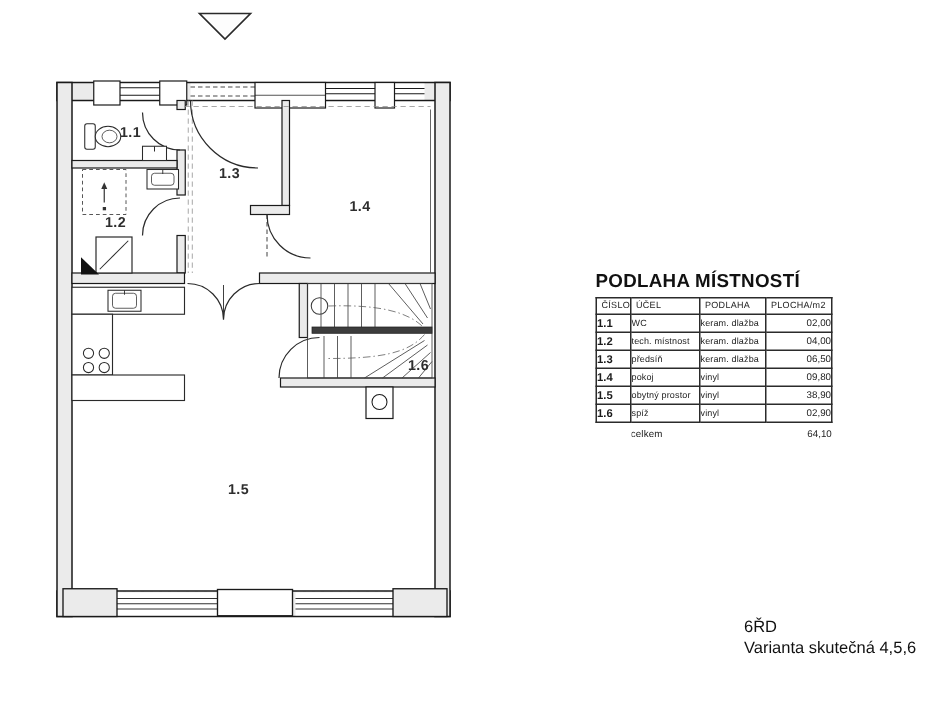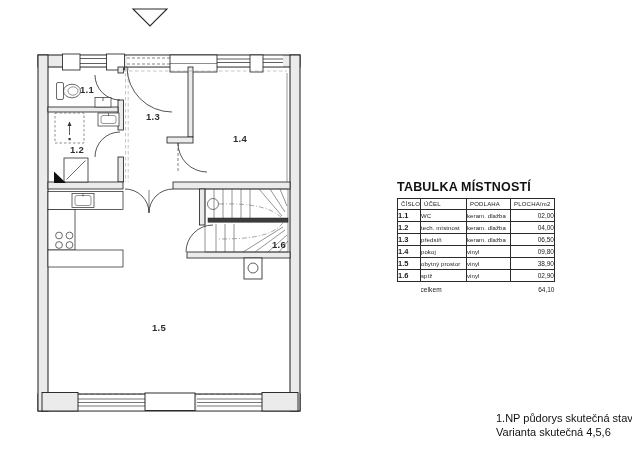--- a/index.html
+++ b/index.html
@@ -163,21 +163,21 @@
   </svg>
 
   <div class="rlabel" style="left:87px;top:89px">1.1</div>
   <div class="rlabel" style="left:77px;top:149px">1.2</div>
   <div class="rlabel" style="left:153px;top:116px">1.3</div>
   <div class="rlabel" style="left:240px;top:138px">1.4</div>
   <div class="rlabel" style="left:159px;top:327px">1.5</div>
   <div class="rlabel" style="left:279px;top:244px">1.6</div>
 
   <div class="tbl">
-    <div class="tbl-title">TABULKA MÍSTNOSTÍ</div>
+    <div class="tbl-title">PODLAHA MÍSTNOSTÍ</div>
     <table class="rooms">
       <colgroup>
           <col style="width:23px">
           <col style="width:46px">
           <col style="width:44px">
           <col style="width:44px">
         </colgroup>
       <tbody>
           <tr>
         <th>ČÍSLO</th>
@@ -225,17 +225,17 @@
         <td></td>
         <td class="c-txt">celkem</td>
         <td></td>
         <td class="c-val">64,10</td>
       </tr>
     </tbody>
       </table>
   </div>
 
   <div class="caption">
-    <div>1.NP půdorys skutečná stav</div>
+    <div>6ŘD</div>
     <div>Varianta skutečná 4,5,6</div>
   </div>
 
 </div>
 
 </body></html>

